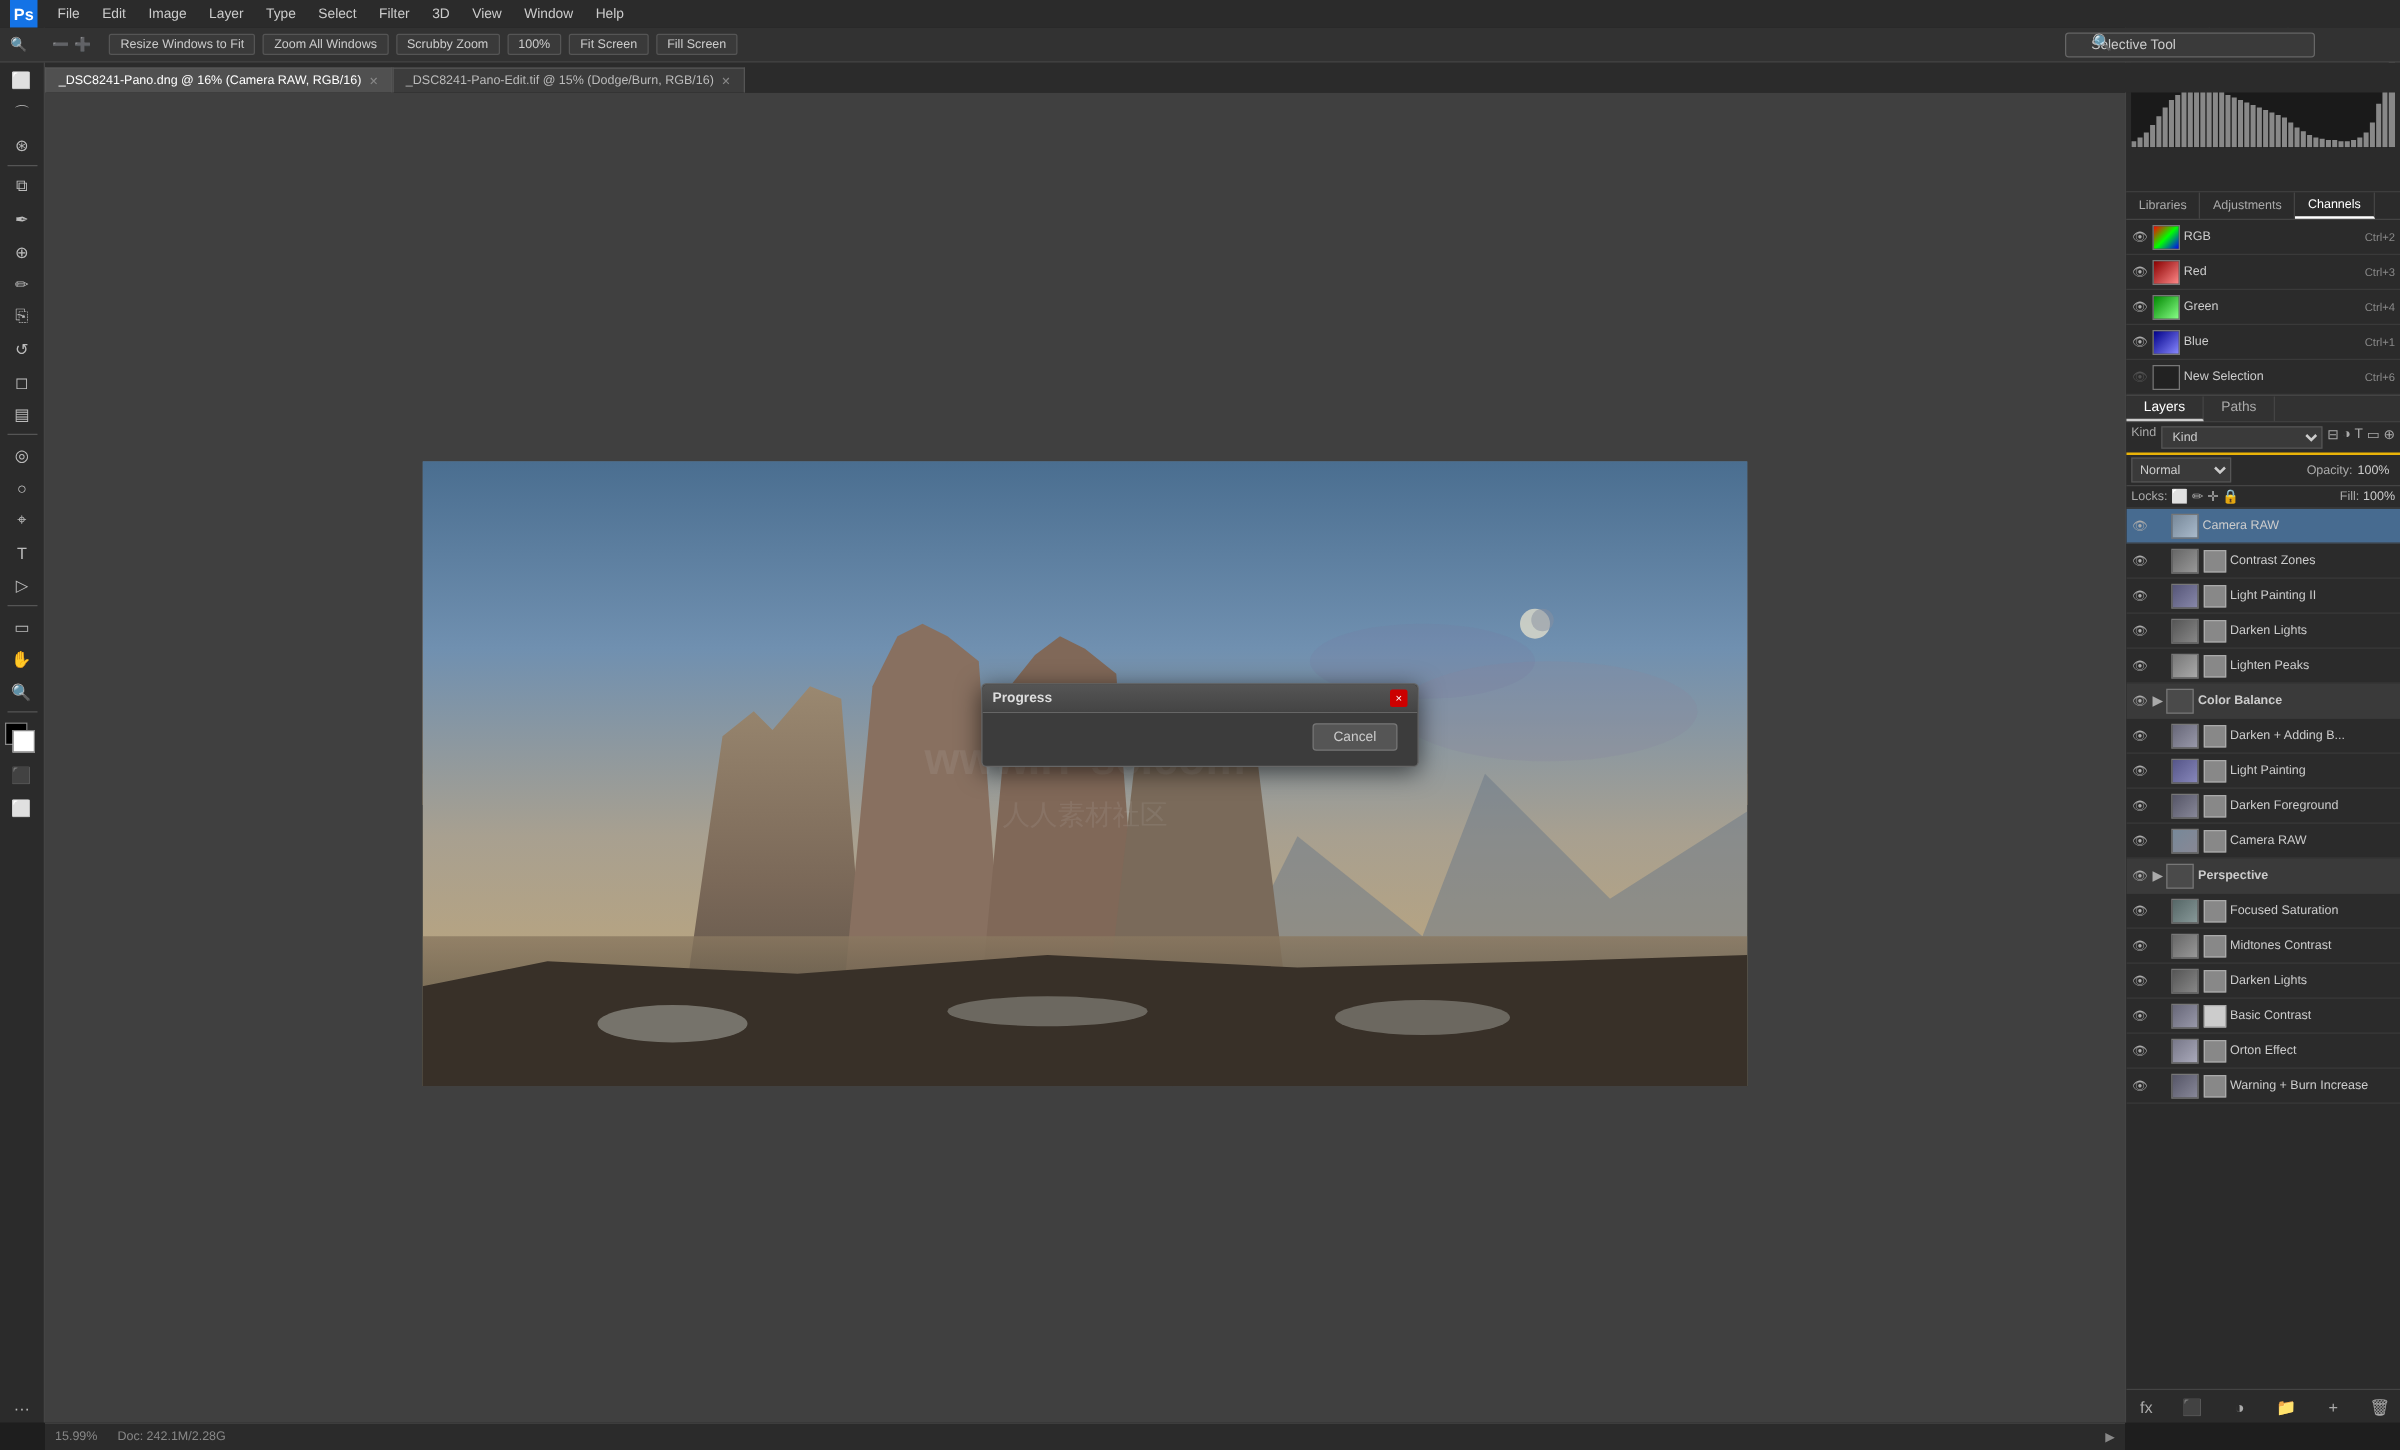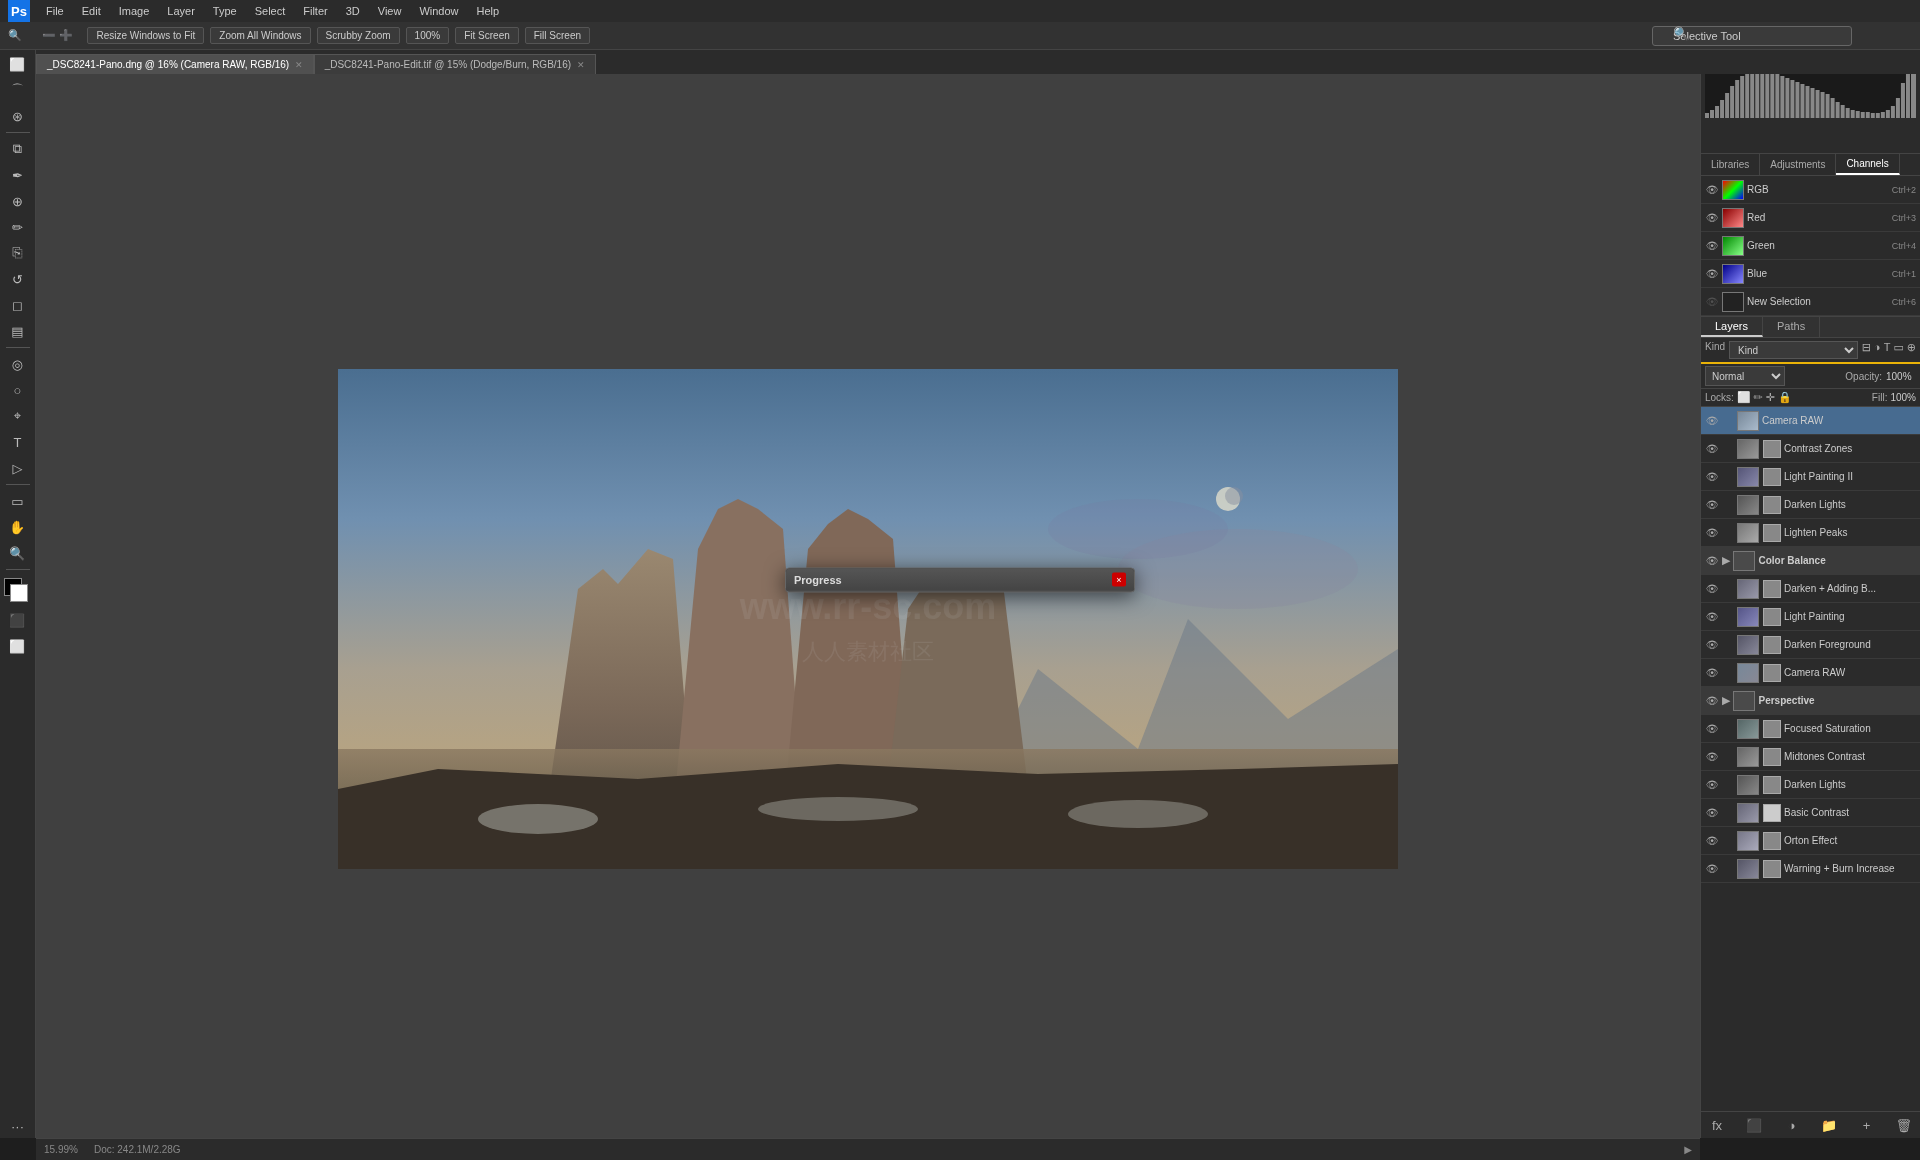--- a/index.html
+++ b/index.html
@@ -925,13 +925,16 @@
   <span>Doc: 242.1M/2.28G</span>
   <span style="margin-left:auto;">▶</span>
 </div>
 
 <div style="position:absolute;top:0;left:0;right:0;bottom:0;z-index:199;pointer-events:none;"></div>
 <div id="progress-dialog">
   <div class="dialog-titlebar">
     <span class="dialog-title">Progress</span>
     <div class="dialog-close-btn">×</div>
   </div>
+  <div class="dialog-footer">
+    <button class="cancel-btn">Cancel</button>
+  </div>
 </div>
 
 </body></html>

